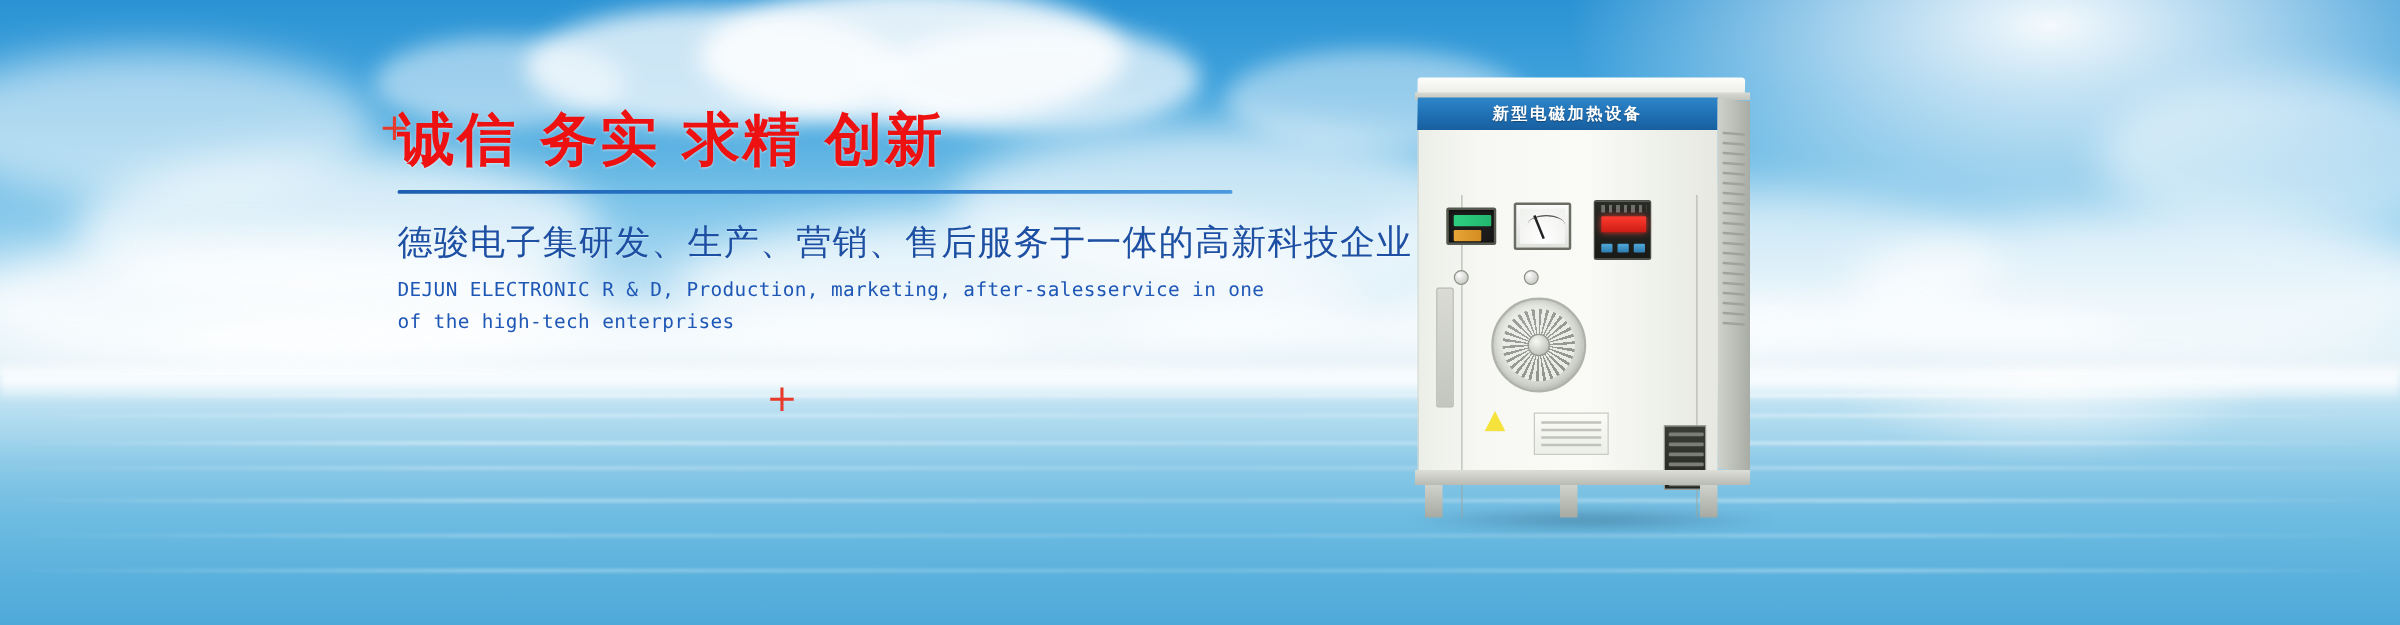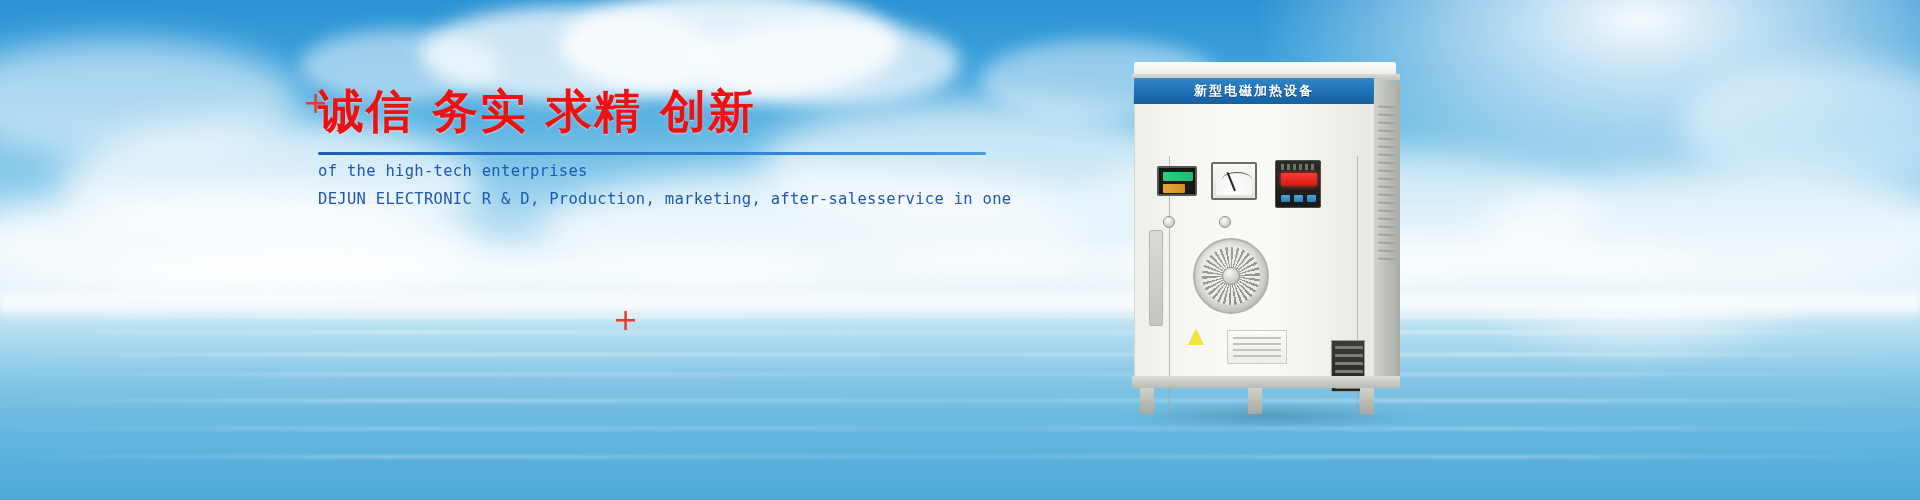--- a/index.html
+++ b/index.html
@@ -302,22 +302,23 @@
     <div class="streak" style="top:132px; opacity:.4;"></div>
     <div class="streak" style="top:160px; opacity:.5;"></div>
   </div>
 
   <div class="plus plus-1">+</div>
   <div class="plus plus-2">+</div>
 
   <div class="content">
     <div class="headline">诚信 务实 求精 创新</div>
     <div class="rule"></div>
+    <div class="cn-line">德骏电子集研发、生产、营销、售后服务于一体的高新科技企业</div>
+    <div class="en-line">DEJUN ELECTRONIC R &amp; D, Production, marketing, after-salesservice in one</div>
     <div class="en-line second">of the high-tech enterprises</div>
-    <div class="en-line">DEJUN ELECTRONIC R &amp; D, Production, marketing, after-salesservice in one</div>
   </div>
 
   <div class="machine">
     <div class="mach-shadow"></div>
     <div class="mach-top"></div>
     <div class="mach-top-edge"></div>
 
     <div class="banner-strip">
       <span>新型电磁加热设备</span>
     </div>

